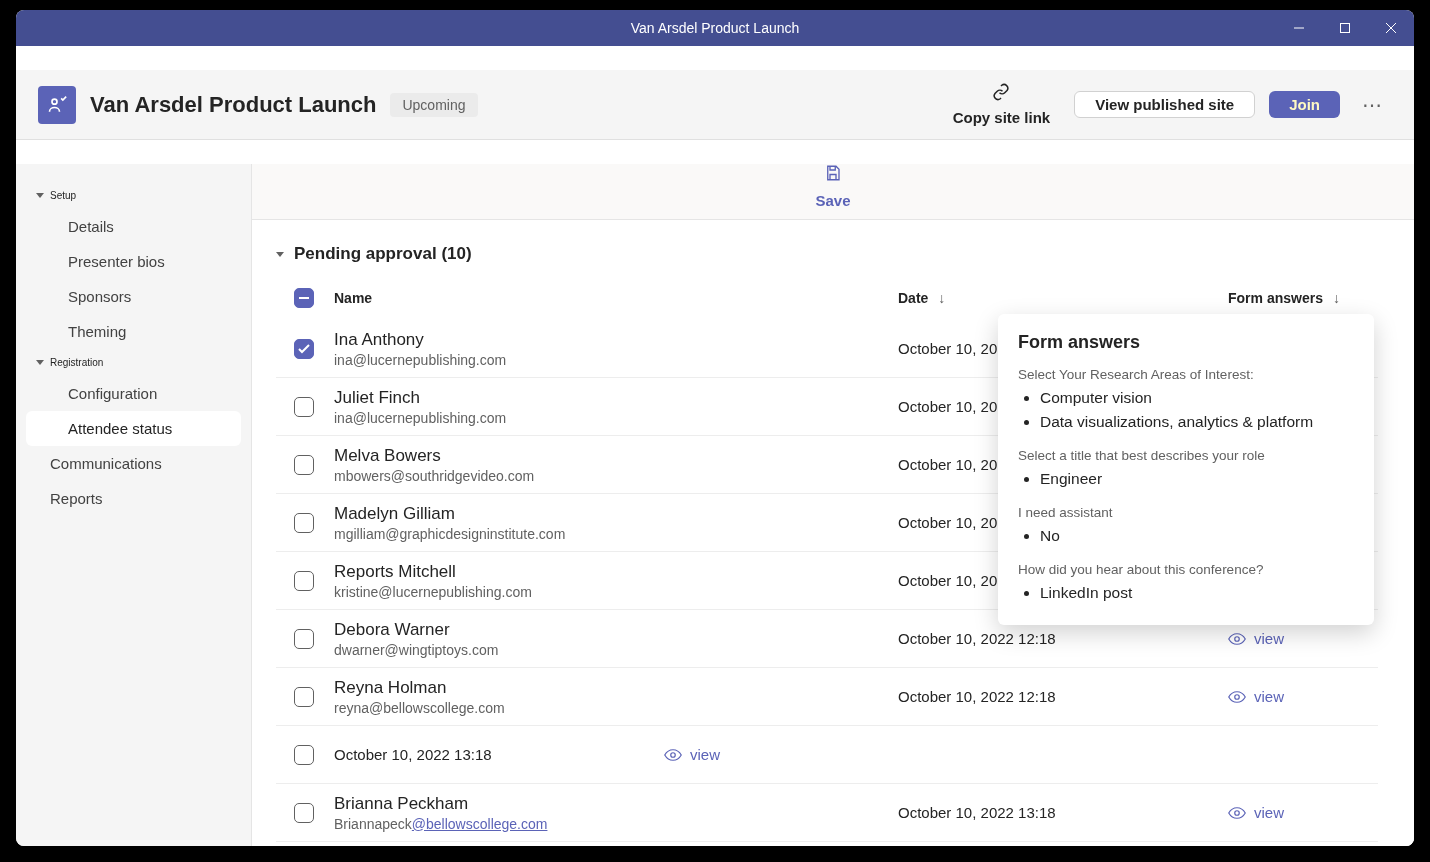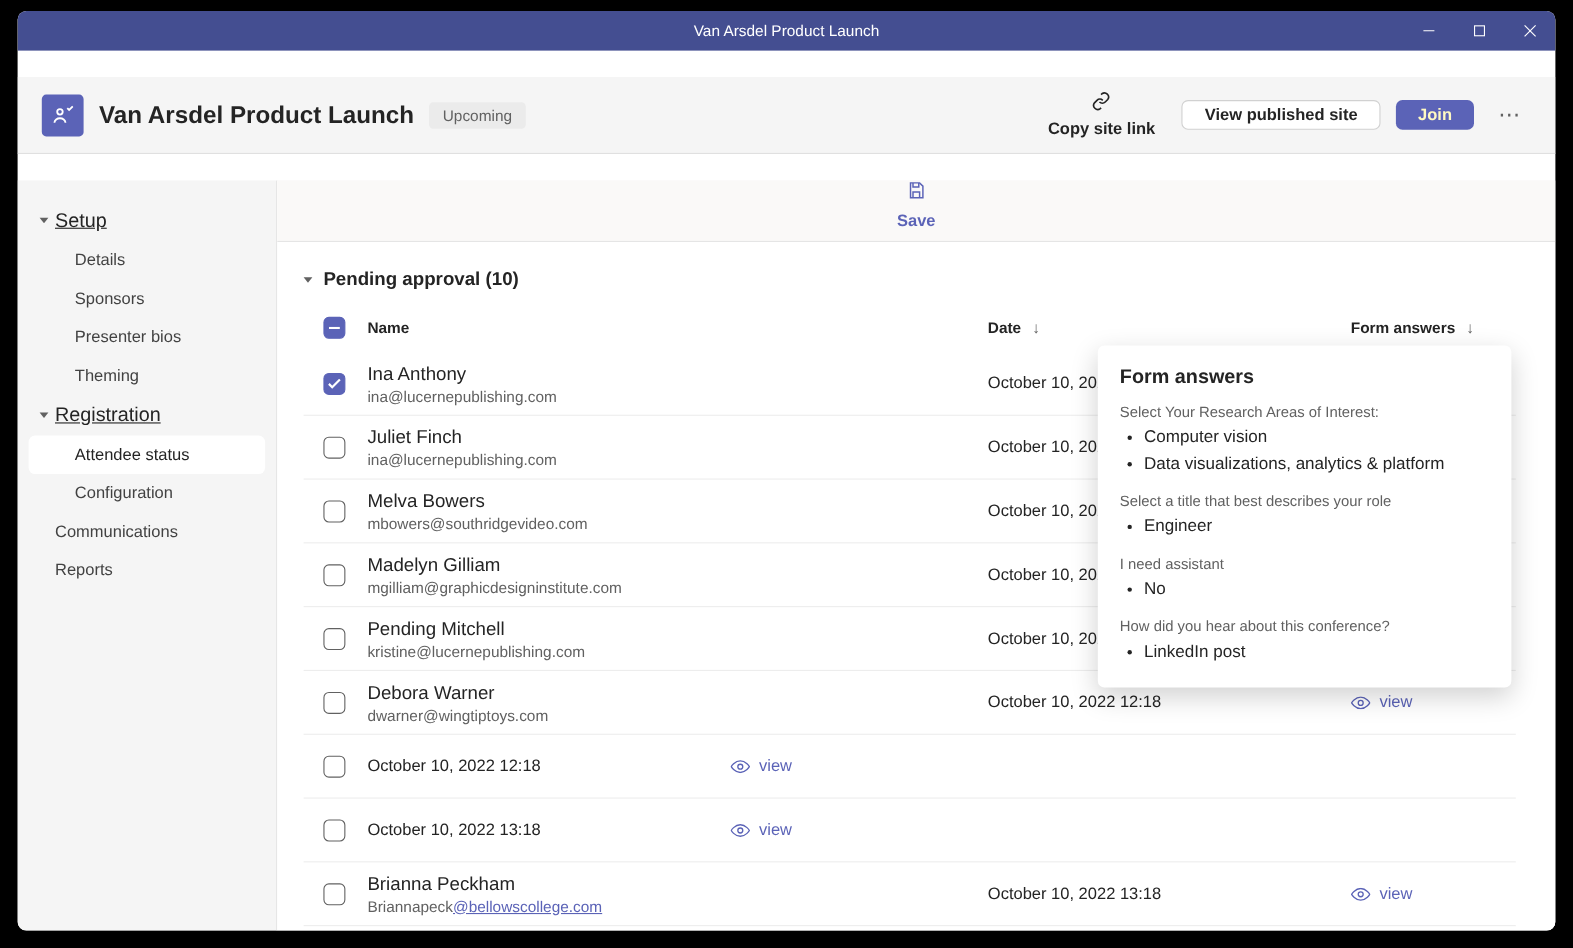--- a/index.html
+++ b/index.html
@@ -114,24 +114,23 @@
     .sidebar {
       width: 236px;
       padding: 18px 6px 0 6px;
       border-right: 1px solid #e5e5e5;
     }
     .nav-group-header {
       display: flex;
       align-items: center;
       gap: 6px;
       padding: 8px 10px 8px 14px;
-      font-size: 18px;
+      font-size: 10px;
       font-weight: 400;
       color: #242424;
-      text-decoration: underline;
     }
     .caret-down-mini {
       width:0;height:0;border-left:4px solid transparent;border-right:4px solid transparent;border-top:5px solid #616161;
     }
     .nav-item {
       padding: 9px 10px 9px 42px;
       font-size: 15px;
       color: #424242;
       border-radius: 6px;
       margin: 0 4px;
@@ -298,30 +297,30 @@
   </div>
 
   <div class="body">
 
     <div class="sidebar">
       <div class="nav-group-header">
         <span class="caret-down-mini"></span>
         <span>Setup</span>
       </div>
       <div class="nav-item">Details</div>
+      <div class="nav-item">Presenter bios</div>
       <div class="nav-item">Sponsors</div>
-      <div class="nav-item">Presenter bios</div>
       <div class="nav-item">Theming</div>
 
       <div class="nav-group-header">
         <span class="caret-down-mini"></span>
         <span>Registration</span>
       </div>
+      <div class="nav-item">Configuration</div>
       <div class="nav-item active">Attendee status</div>
-      <div class="nav-item">Configuration</div>
 
       <div class="nav-item level0">Communications</div>
       <div class="nav-item level0">Reports</div>
     </div>
 
     <div class="main">
       <div class="toolbar">
         <svg viewBox="0 0 24 24" fill="none" stroke="currentColor" stroke-width="1.8">
           <path d="M5 3h11l4 4v14H5z"></path>
             <path d="M8 3v5h7V3"></path>
@@ -445,21 +444,21 @@
                   </svg>
                   <span>view</span>
                 </div>
               </div>
             </div>
             <div class="row">
               <div class="col-chk">
                 <div class="chk"></div>
               </div>
               <div class="col-name">
-                <div class="name">Pending Mitchell</div>
+                <div class="name">Reports Mitchell</div>
                 <div class="email">kristine@lucernepublishing.com</div>
               </div>
               <div class="col-date">
                 <span class="date">October 10, 2022 10:18</span>
               </div>
               <div class="col-ans">
                 <div class="view-link">
                   <svg viewBox="0 0 24 16" fill="none" stroke="#5b63b7" stroke-width="1.6">
                     <path d="M1 8s4-7 11-7 11 7 11 7-4 7-11 7S1 8 1 8z"></path>
                     <circle cx="12" cy="8" r="3"></circle>
@@ -485,20 +484,24 @@
                     <path d="M1 8s4-7 11-7 11 7 11 7-4 7-11 7S1 8 1 8z"></path>
                     <circle cx="12" cy="8" r="3"></circle>
                   </svg>
                   <span>view</span>
                 </div>
               </div>
             </div>
             <div class="row">
               <div class="col-chk">
                 <div class="chk"></div>
+              </div>
+              <div class="col-name">
+                <div class="name">Reyna Holman</div>
+                <div class="email">reyna@bellowscollege.com</div>
               </div>
               <div class="col-date">
                 <span class="date">October 10, 2022 12:18</span>
               </div>
               <div class="col-ans">
                 <div class="view-link">
                   <svg viewBox="0 0 24 16" fill="none" stroke="#5b63b7" stroke-width="1.6">
                     <path d="M1 8s4-7 11-7 11 7 11 7-4 7-11 7S1 8 1 8z"></path>
                     <circle cx="12" cy="8" r="3"></circle>
                   </svg>

